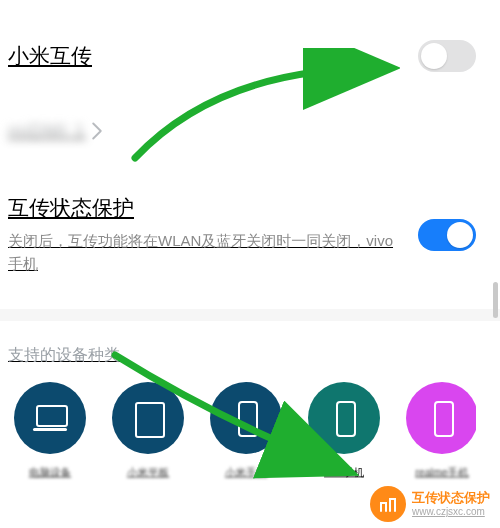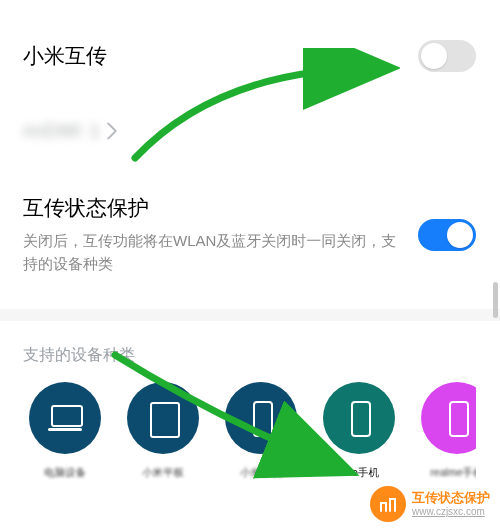--- a/index.html
+++ b/index.html
@@ -1,21 +1,21 @@
 <!DOCTYPE html>
 <html><head>
   <meta charset="utf-8">
   <style>
     * { margin: 0; padding: 0; box-sizing: border-box; }
     body {
       width: 500px; height: 528px;
       font-family: -apple-system, "PingFang SC", "Microsoft YaHei", sans-serif;
       background: #fff; position: relative; overflow: hidden;
     }
-    .content { padding: 24px 24px 0 23px; }
+    .content { padding: 24px 24px 0 8px; text-decoration: underline; }
 
     
     .row { display: flex; align-items: center; justify-content: space-between;
            padding: 16px 0 24px 0; }
     .row .label { font-size: 21px; color: #000; }
     .row .sub { font-size: 15px; color: #8a8a8a; margin-top: 8px; line-height: 1.5; }
     .device-value { font-size: 19px; color: #aeb0b2; filter: blur(4px); letter-spacing: 1px; }
     .device-right { display: flex; align-items: center; gap: 6px; }
 
     
@@ -91,21 +91,21 @@
       <span class="device-value">miDMI 1</span>
       <svg width="10" height="18" viewBox="0 0 8 14">
         <path d="M1 1 L7 7 L1 13" stroke="#b8bbbf" stroke-width="1.5" fill="none" stroke-linecap="round" stroke-linejoin="round"></path>
       </svg>
     </span>
   </div>
 
   <div class="row" style="align-items:center; padding-top:28px;">
     <div style="flex:1; padding-right:18px">
       <div class="label">互传状态保护</div>
-      <div class="sub">关闭后，互传功能将在WLAN及蓝牙关闭时一同关闭，支持的设备种类</div>
+      <div class="sub">关闭后，互传功能将在WLAN及蓝牙关闭时一同关闭，vivo手机</div>
     </div>
     <div class="toggle on">
       <div class="knob"></div>
     </div>
   </div>
 </div>
 
 <div class="divider"></div>
 
 <div class="content" style="padding-top:0">

